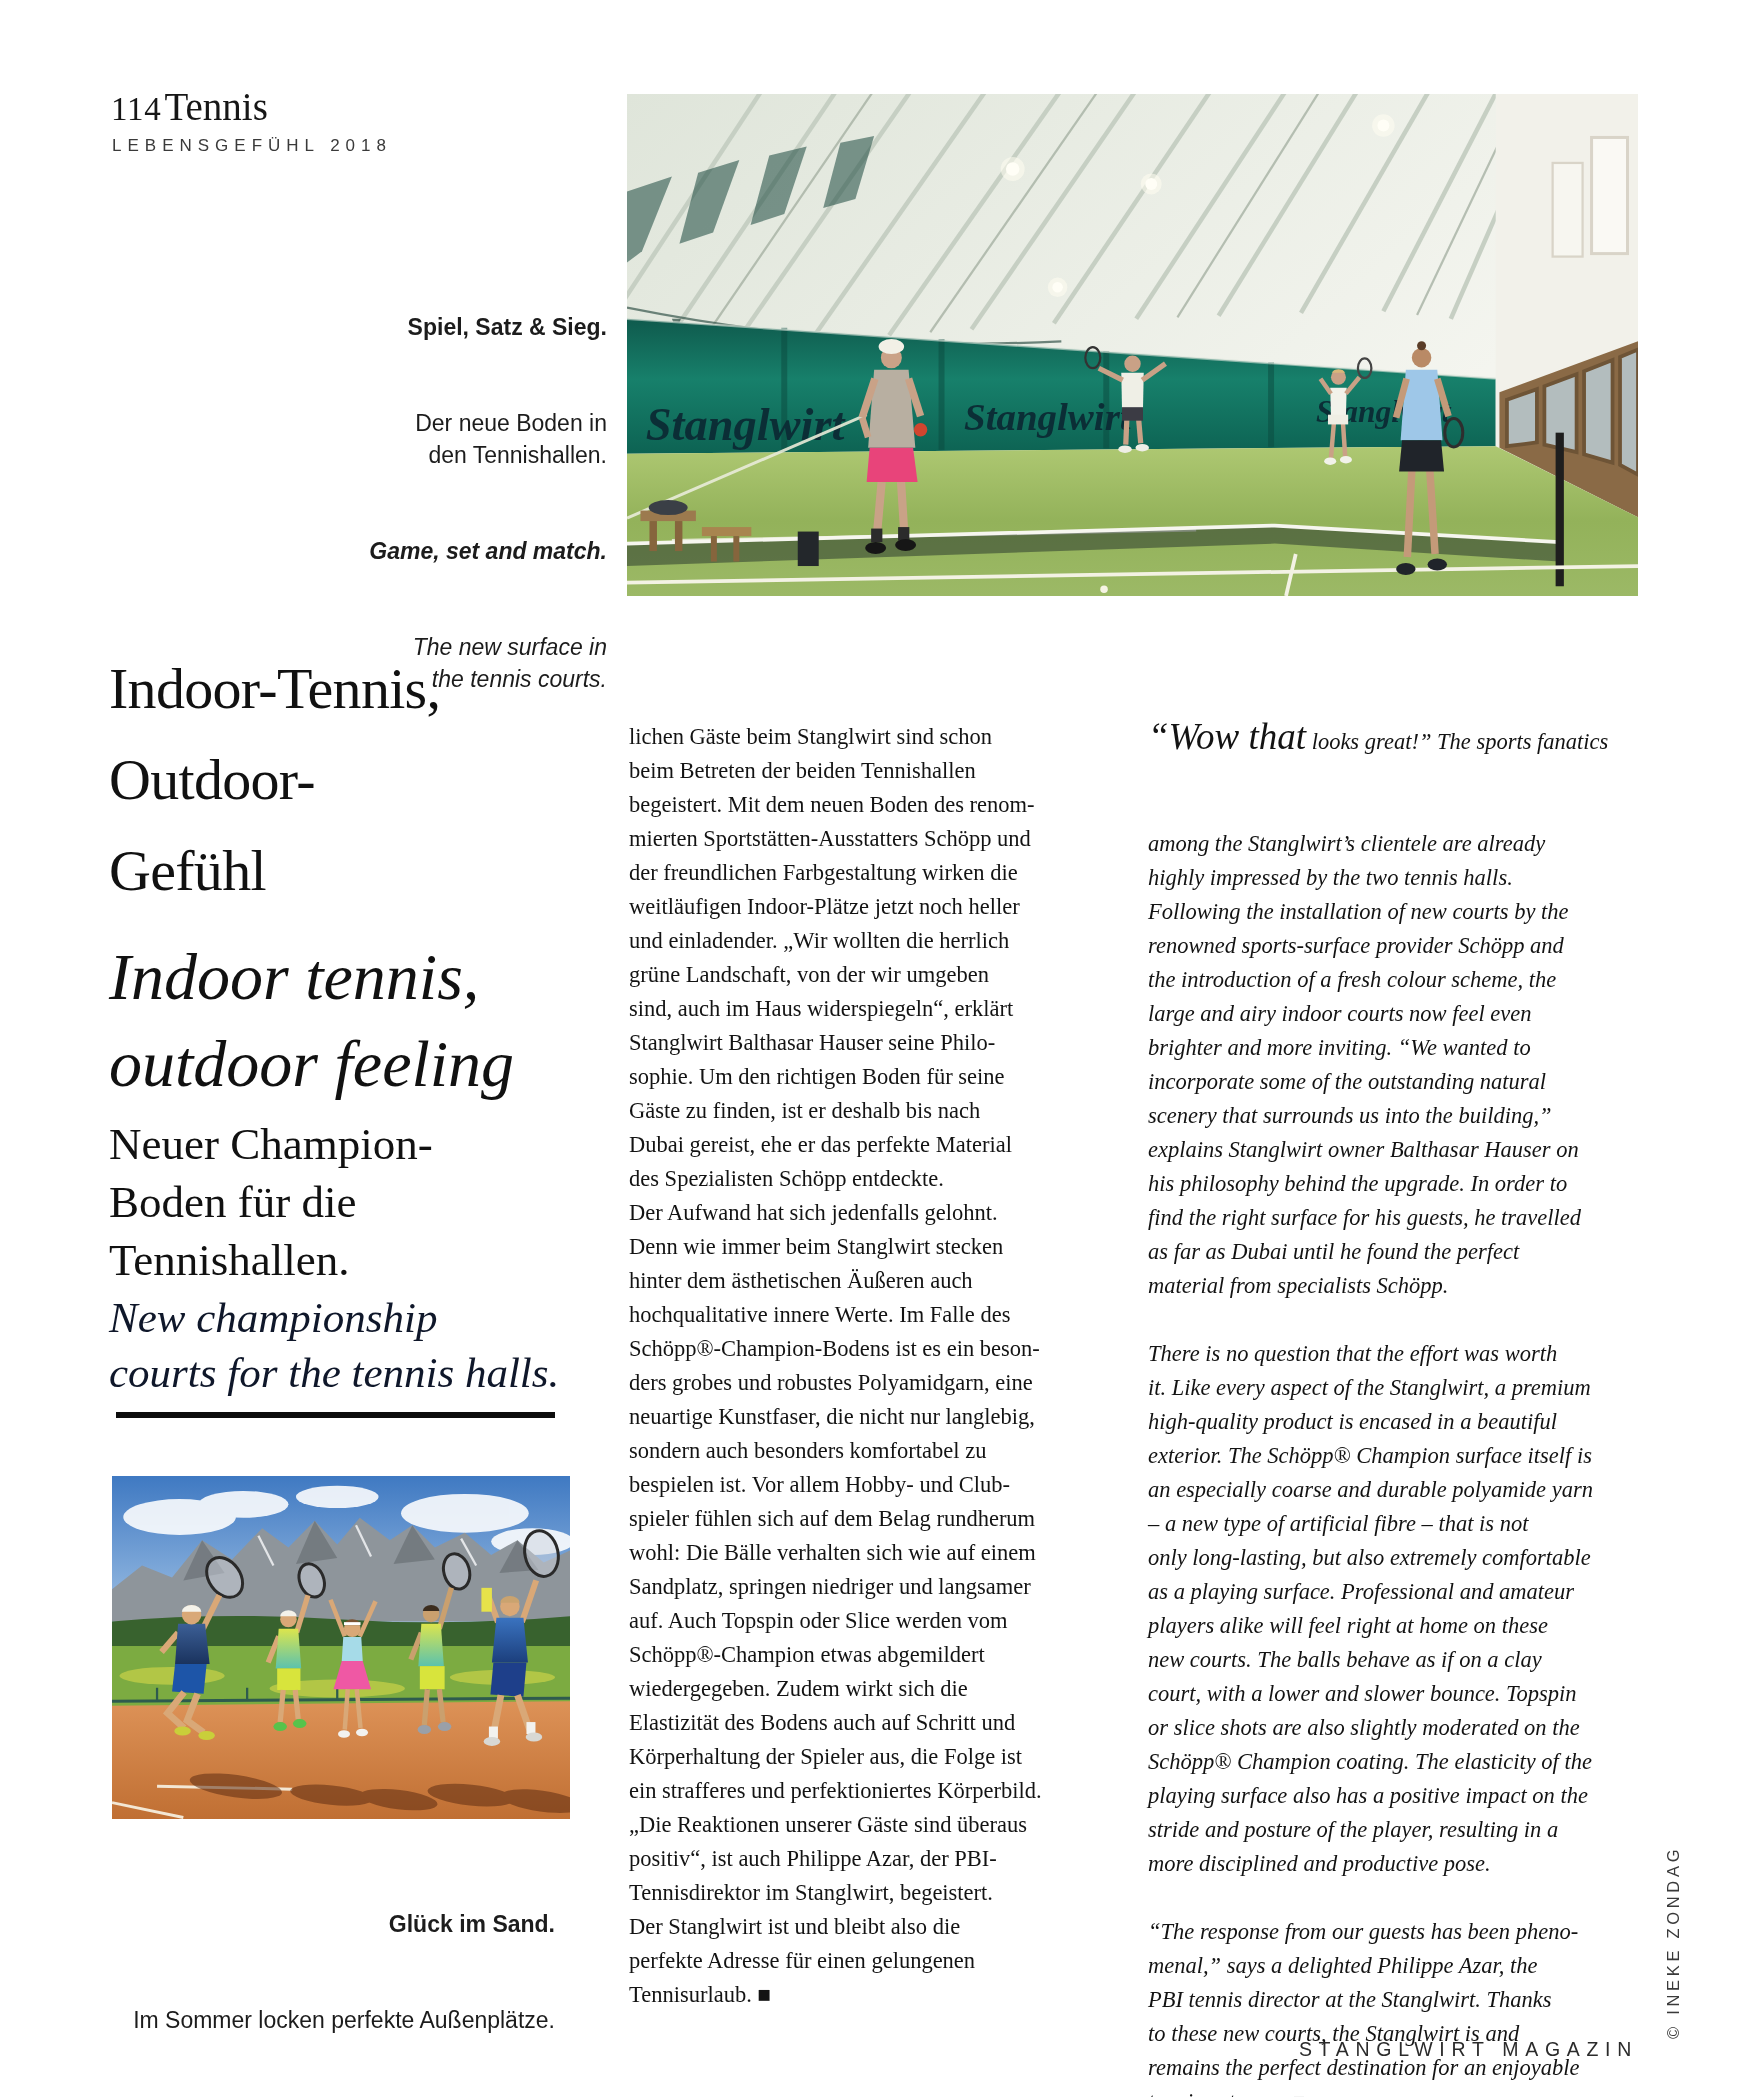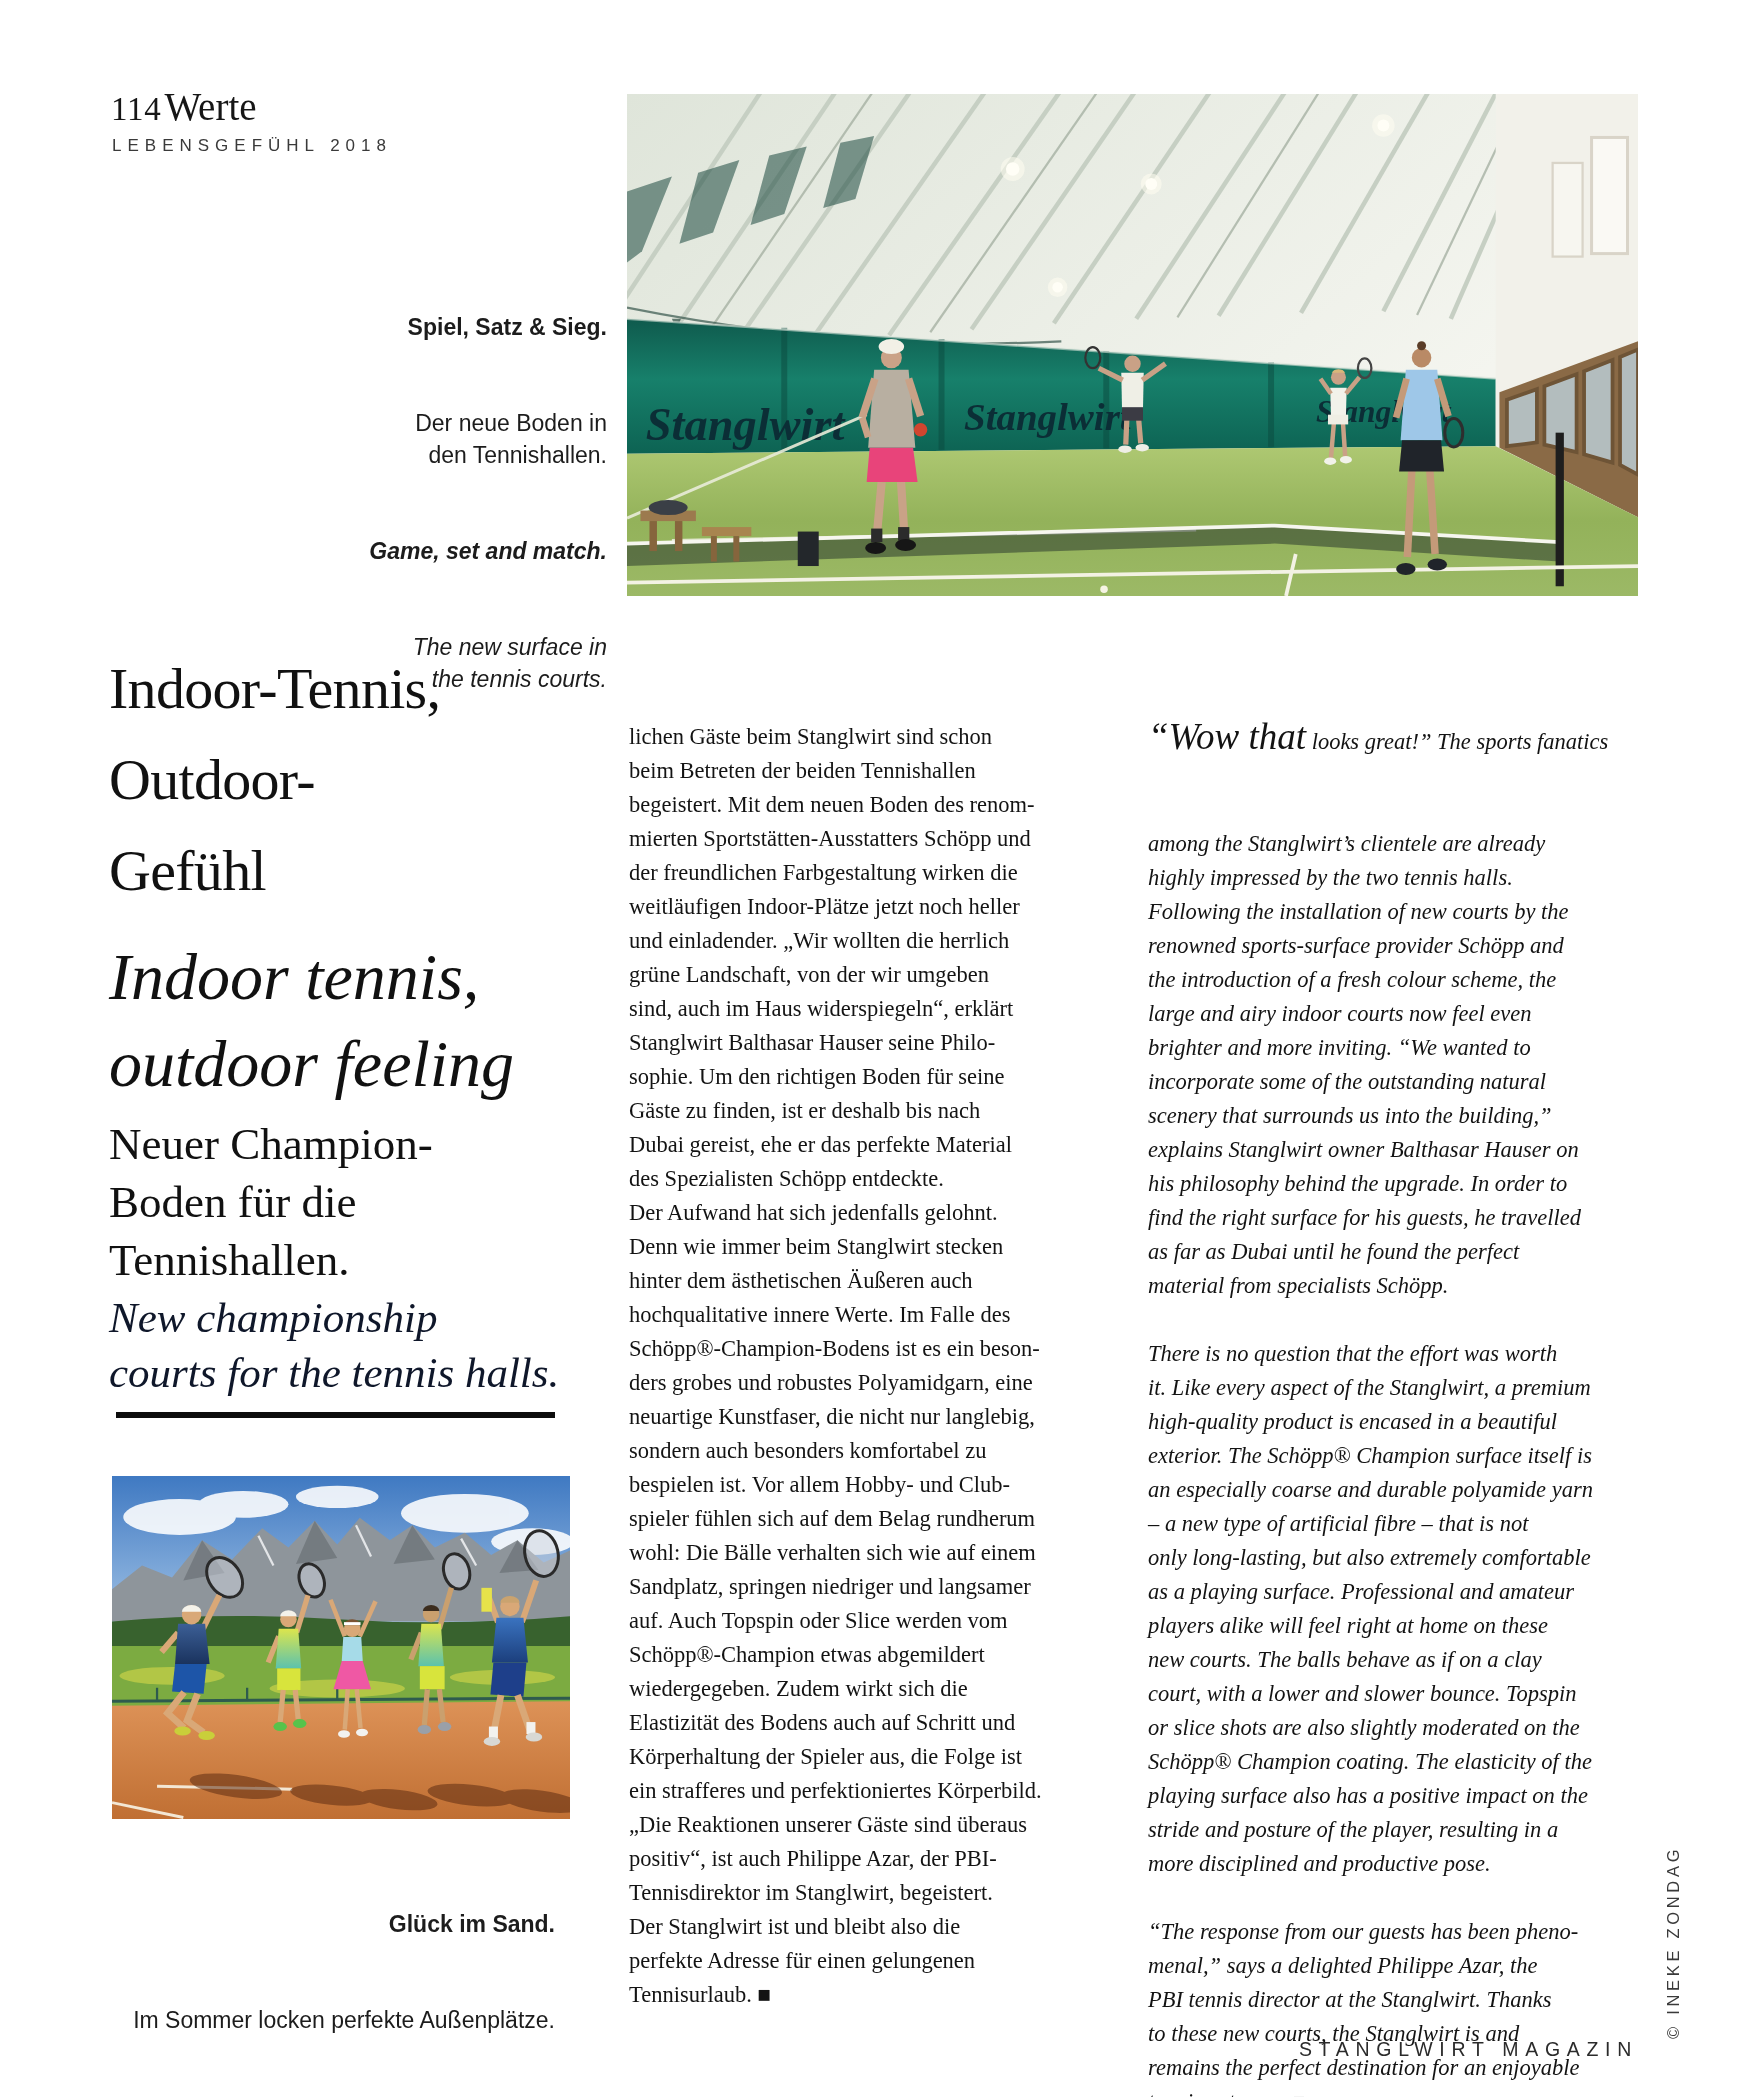--- a/index.html
+++ b/index.html
@@ -33,21 +33,21 @@
           transform:rotate(-90deg);transform-origin:left top;white-space:nowrap;}
   svg{display:block;}
 </style>
 </head>
 <body>
 
 <div class="page">
 
   <div class="abs" style="left:111px;top:84px;">
     <span class="pagenum">114</span>
-    <span class="section-title">Werte</span>
+    <span class="section-title">Tennis</span>
   </div>
   <div class="abs edition" style="left:112px;top:136px;">LEBENSGEFÜHL 2018</div>
 
   <div class="abs" style="left:627px;top:94px;width:1011px;height:378px;">
     <svg width="1011" height="502" viewBox="0 0 1350 670" preserveAspectRatio="none">
       <defs>
         <linearGradient id="wallTeal" x1="0" y1="0" x2="0" y2="1">
           <stop offset="0" stop-color="#0f5a4d"></stop>
             <stop offset="0.45" stop-color="#17806b"></stop>
             <stop offset="1" stop-color="#0d6353"></stop>

